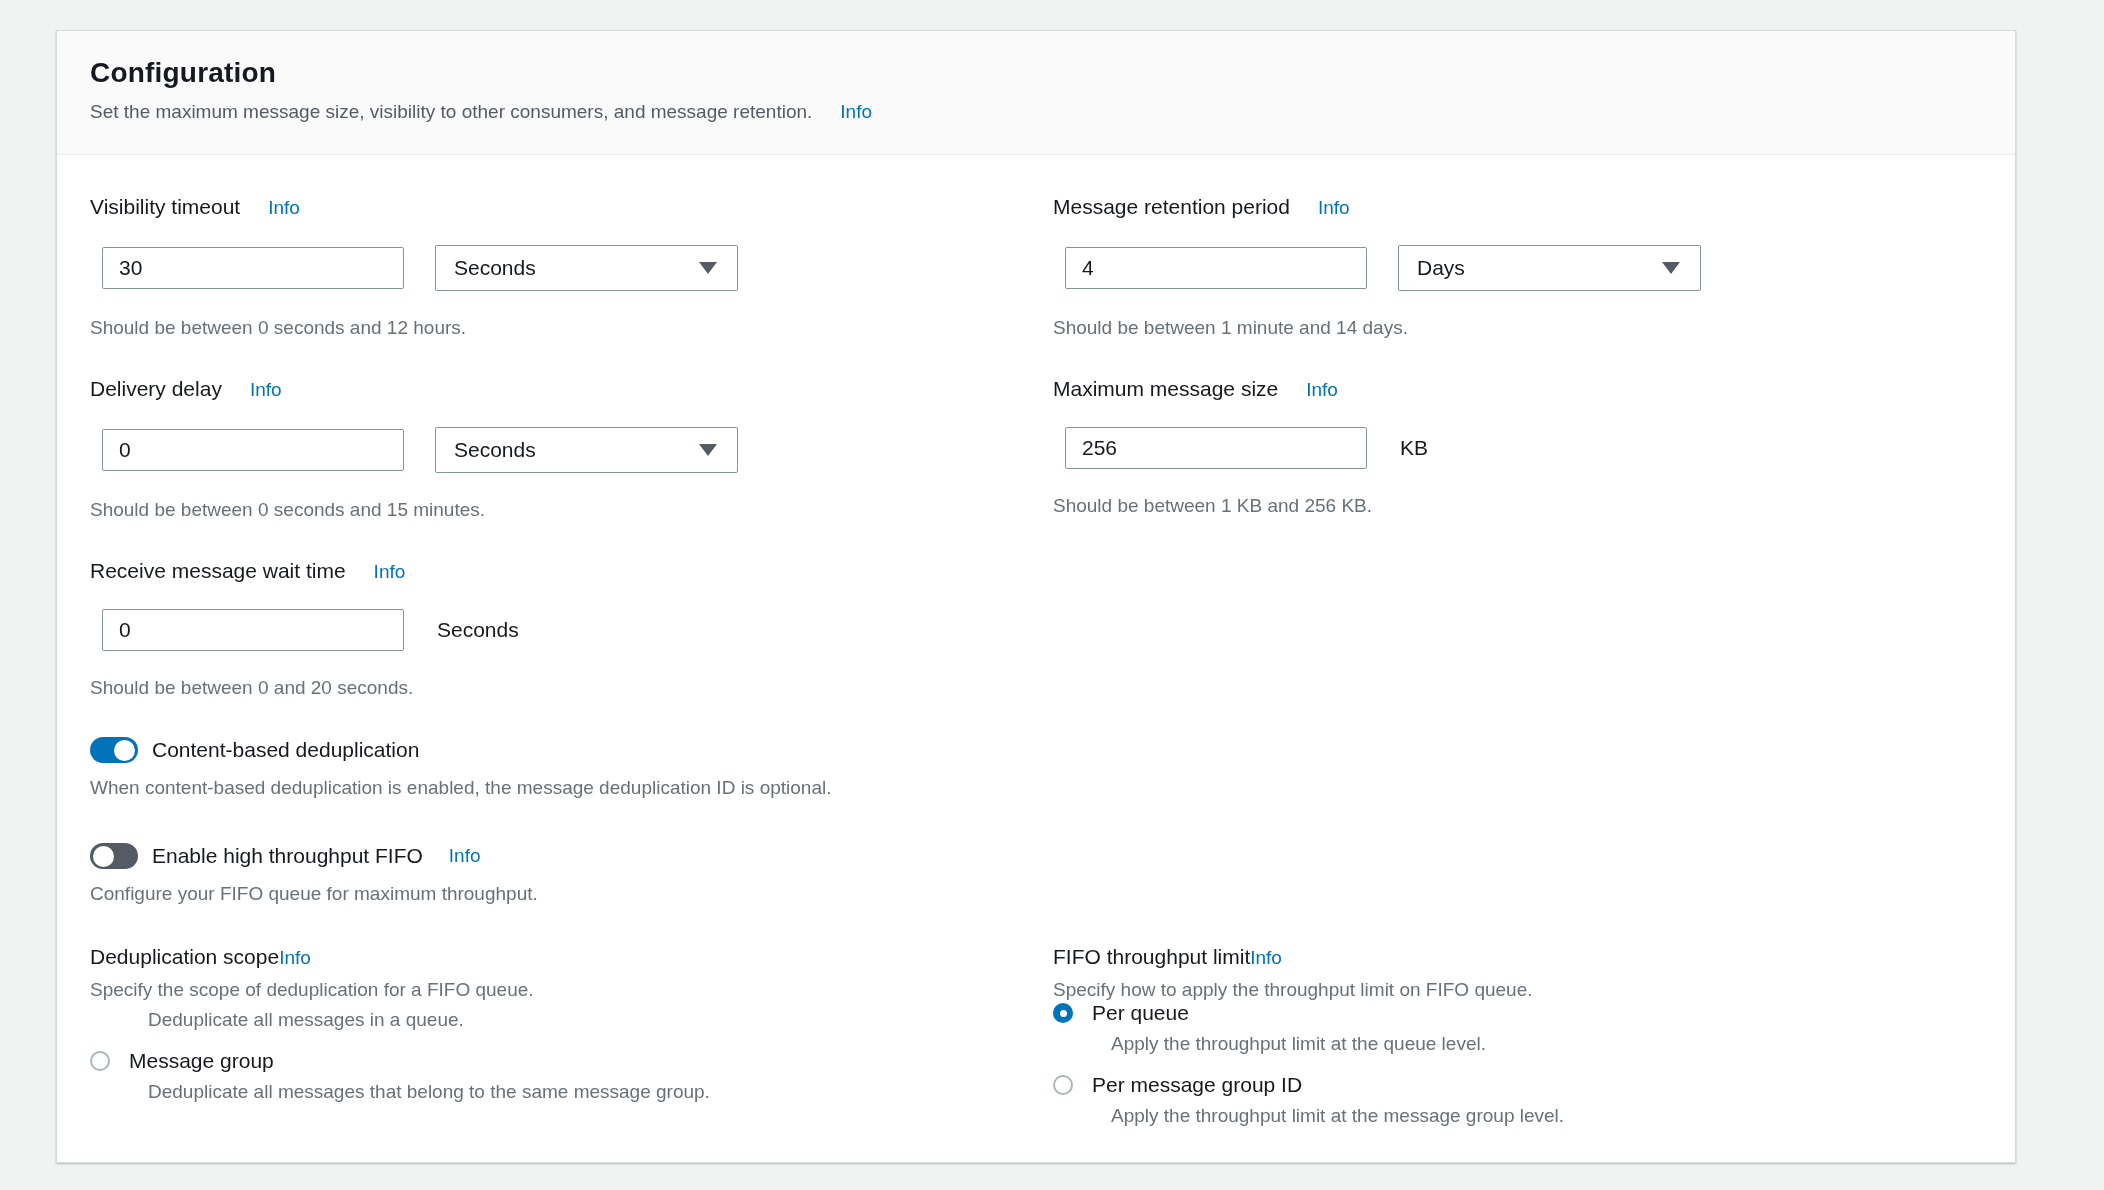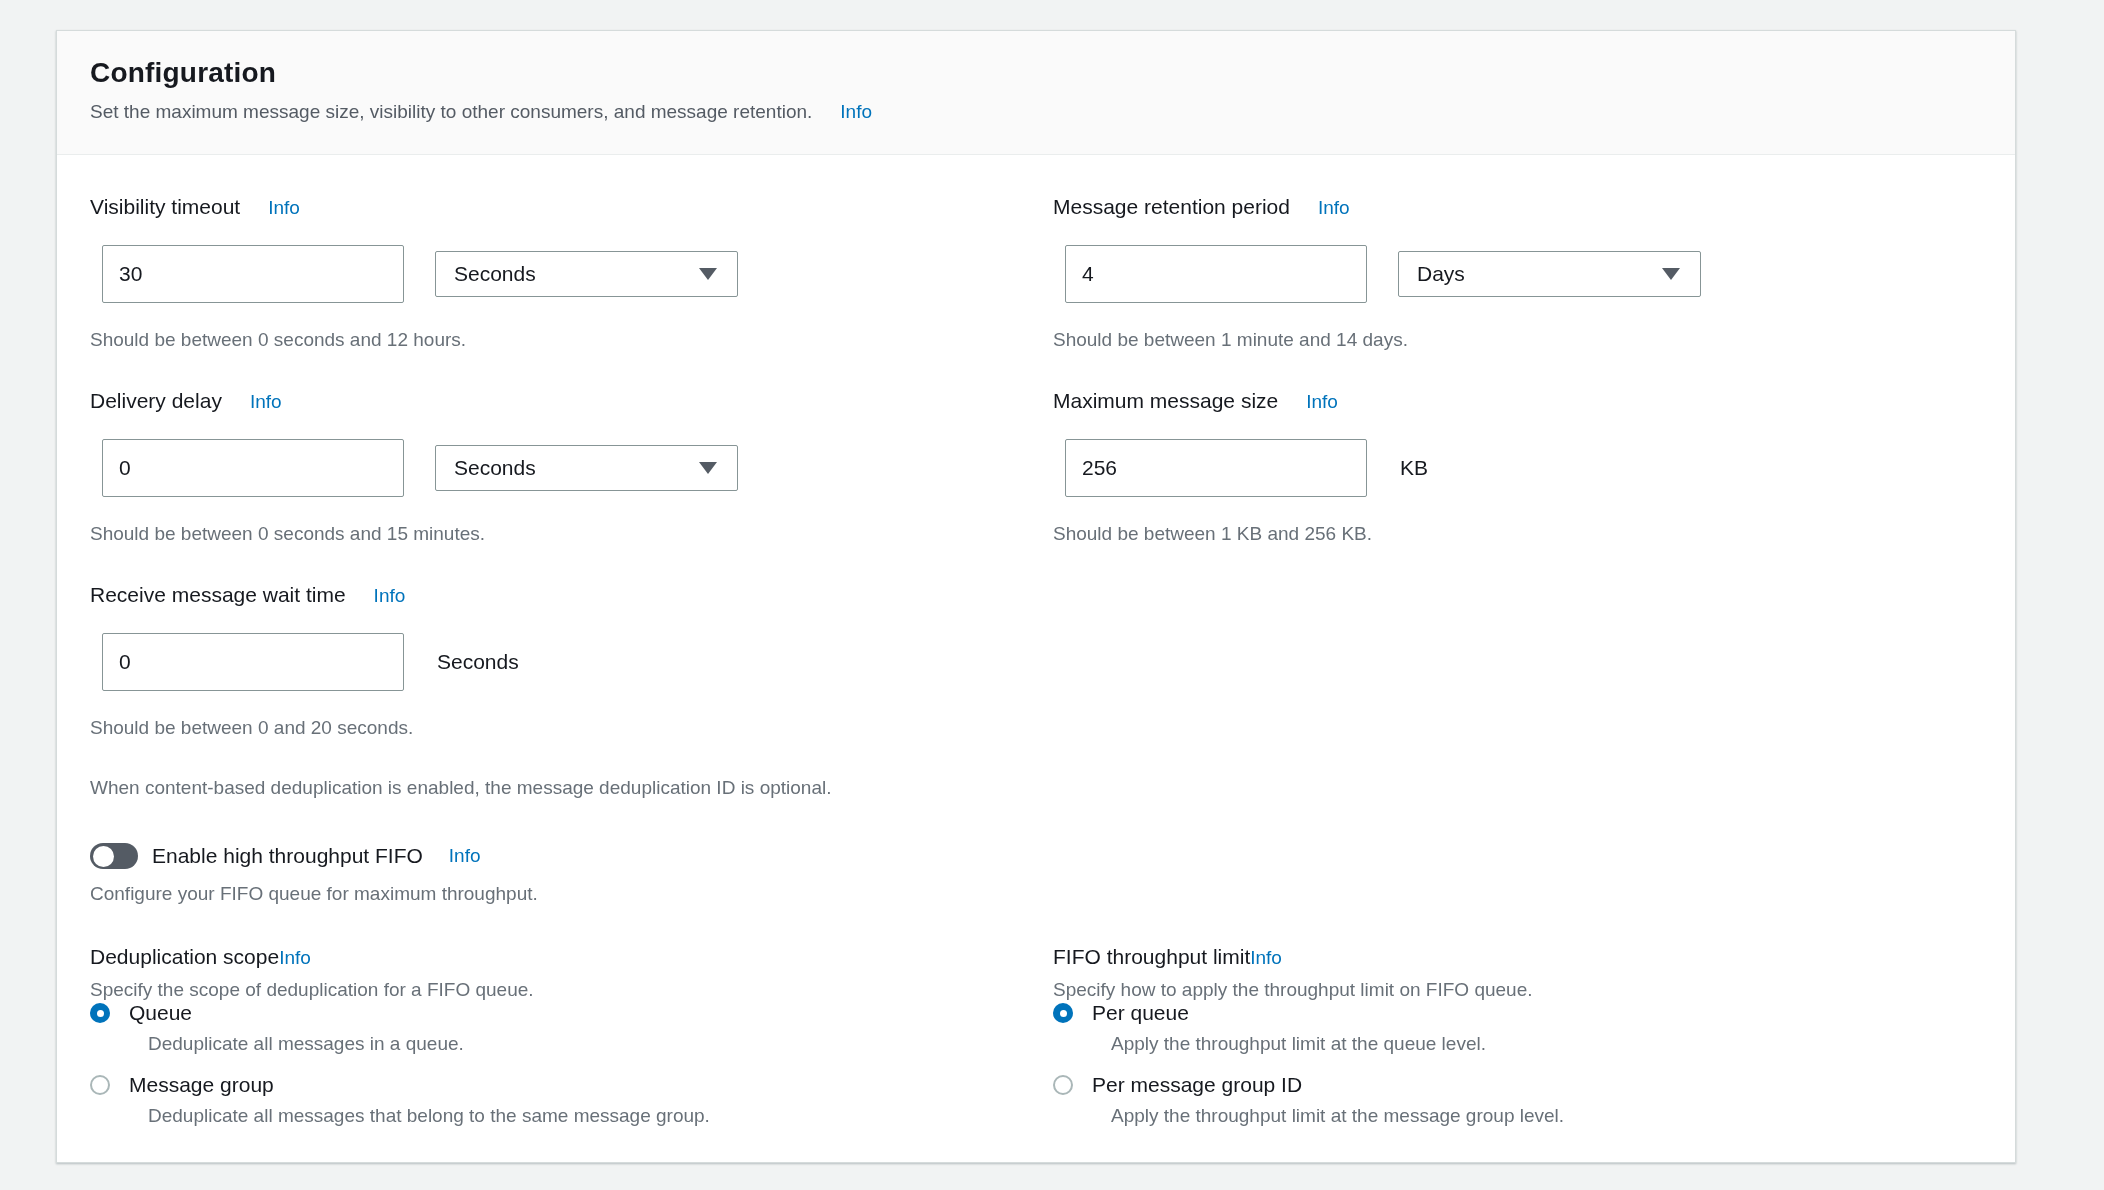--- a/index.html
+++ b/index.html
@@ -65,21 +65,21 @@
     font-size: 21px;
     color: #16191f;
   }
   .field-label-row .info-link { margin-left: 28px; }
   .control-row {
     display: flex;
     align-items: center;
     margin-left: 12px;
   }
   .text-input {
-    width: 302px; height: 58px;
+    width: 302px; height: 42px;
     border: 1px solid #879596;
     border-radius: 2px;
     background: #fff;
     font-family: "Liberation Sans", "DejaVu Sans", sans-serif;
     font-size: 21px;
     color: #16191f;
     padding: 0 16px;
     outline: none;
   }
   .select-box {
@@ -277,20 +277,26 @@
         <a class="info-link">Info</a>
       </div>
       <div class="control-row">
         <input class="text-input" type="text" value="0" style="">
         <span class="unit-text">Seconds</span>
       </div>
       <div class="hint">Should be between 0 and 20 seconds.</div>
     </div>
 
     <div class="toggle-block">
+      <div class="toggle-row">
+        <div class="toggle state-on">
+          <div class="knob"></div>
+        </div>
+        <span class="toggle-label">Content-based deduplication</span>
+      </div>
       <div class="toggle-desc">When content-based deduplication is enabled, the message deduplication ID is optional.</div>
     </div>
 
     <div class="toggle-block" style="margin-bottom:40px;">
       <div class="toggle-row">
         <div class="toggle">
           <div class="knob"></div>
         </div>
         <span class="toggle-label">Enable high throughput FIFO</span>
         <a class="info-link">Info</a>
@@ -300,24 +306,20 @@
 
     <div class="two-col">
       <div>
         <div class="radio-group-label-row">
           <span class="field-label">Deduplication scope</span>
           <a class="info-link">Info</a>
         </div>
         <div class="radio-group-desc">Specify the scope of deduplication for a FIFO queue.</div>
 
         <div class="radio-option">
-          <div class="radio-option-row">
-            <span class="radio-circle state-selected"></span>
-            <span class="radio-label">Queue</span>
-          </div>
           <div class="radio-desc">Deduplicate all messages in a queue.</div>
         </div>
 
         <div class="radio-option">
           <div class="radio-option-row">
             <span class="radio-circle"></span>
             <span class="radio-label">Message group</span>
           </div>
           <div class="radio-desc">Deduplicate all messages that belong to the same message group.</div>
         </div>

